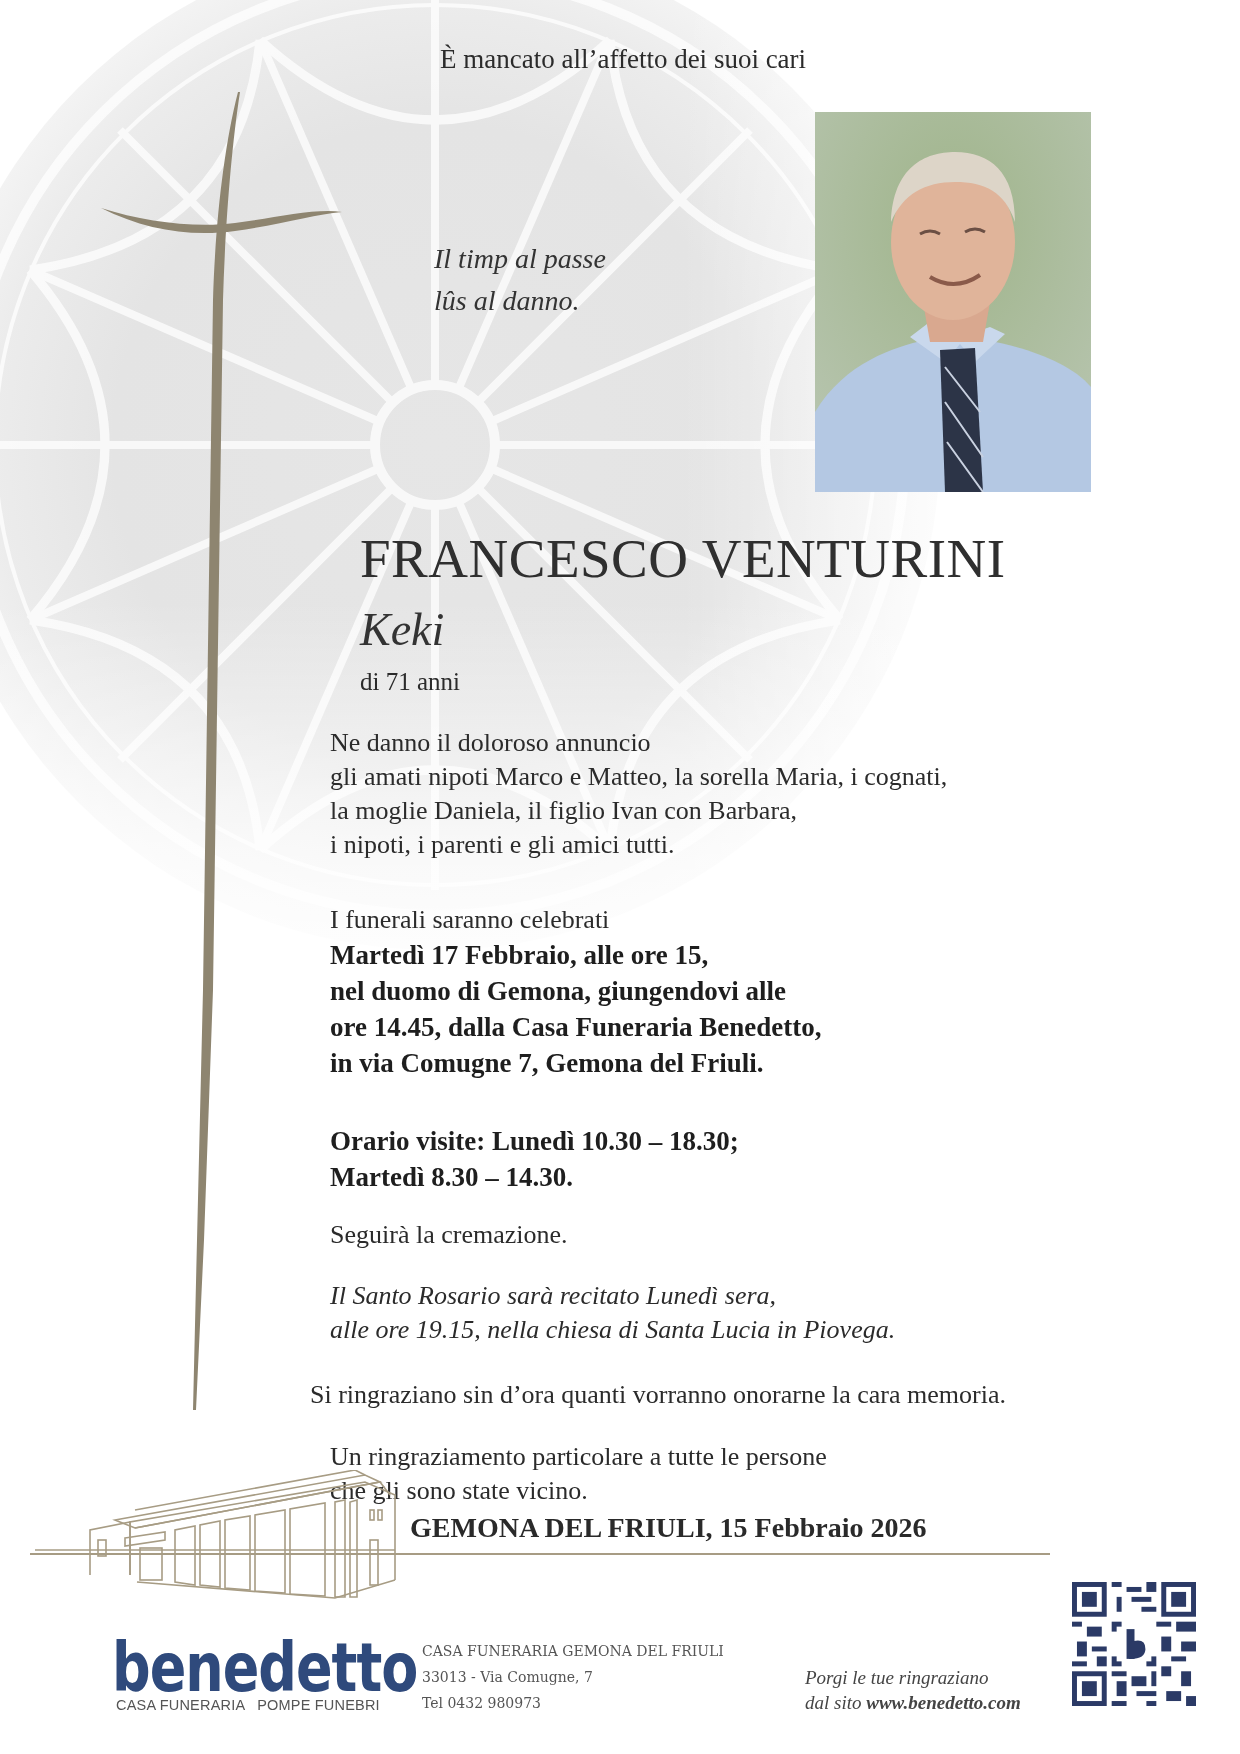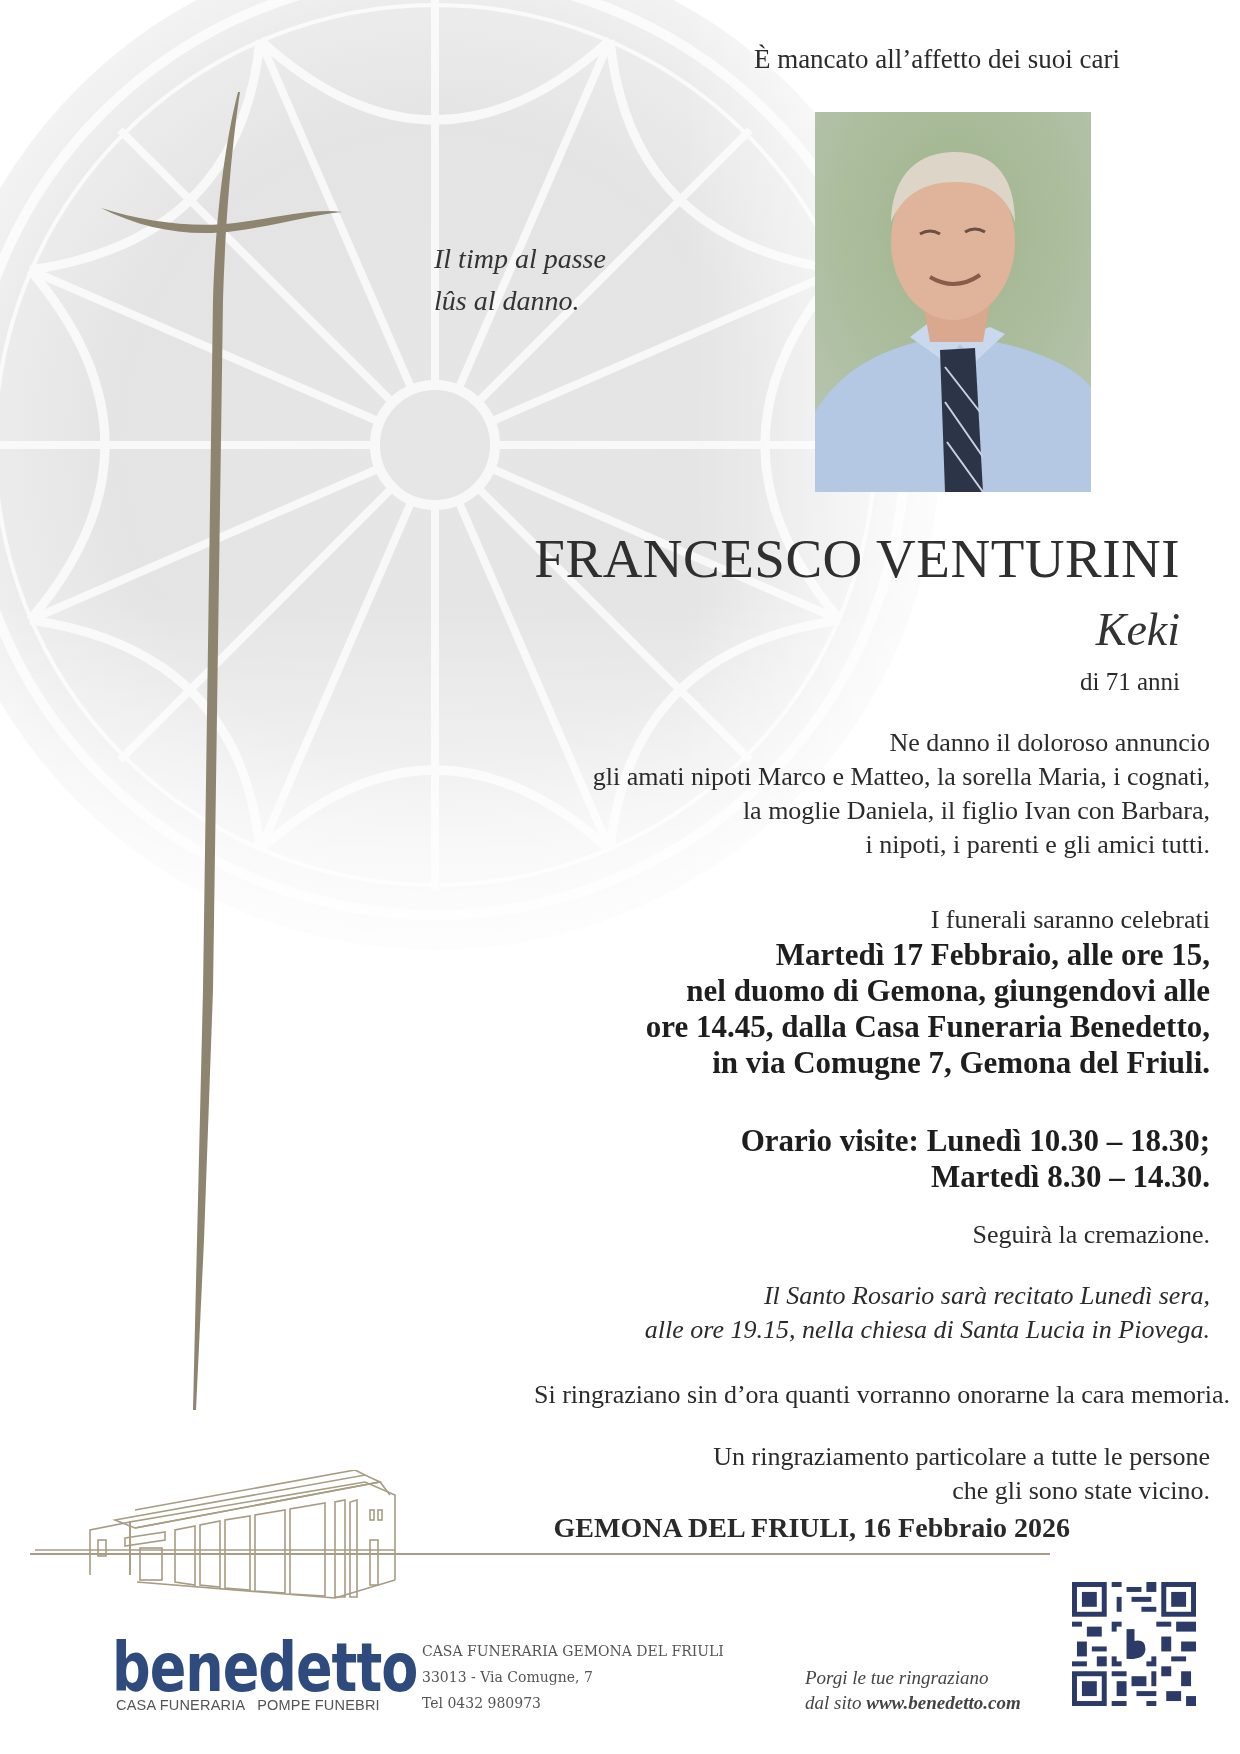--- a/index.html
+++ b/index.html
@@ -6,31 +6,31 @@
   body { width:1240px; height:1754px; position:relative; overflow:hidden; background:#ffffff;
          font-family:"Liberation Serif","DejaVu Serif",serif; color:#2b2b2b; }
   .abs { position:absolute; }
   .rose { left:-70px; top:-60px; width:1010px; height:1010px; border-radius:50%;
           background: radial-gradient(circle at 50% 50%, #e6e6e6 0%, #e4e4e4 45%, #ececec 62%, #f4f4f4 72%, rgba(255,255,255,0) 82%); }
   .rose svg { position:absolute; left:0; top:0; }
   .fade { left:0; top:0; width:1240px; height:1000px;
           background: linear-gradient(90deg, rgba(255,255,255,0) 0%, rgba(255,255,255,0) 55%, rgba(255,255,255,0.85) 78%, #fff 88%); }
   .fade2 { left:0; top:600px; width:1240px; height:500px;
            background: linear-gradient(180deg, rgba(255,255,255,0) 0%, rgba(255,255,255,0.7) 50%, #fff 90%); }
-  .center { text-align:right; }
+  .center { text-align:left; }
   .intro { left:440px; width:680px; top:44px; font-size:27px; }
   .quote { left:434px; top:238px; font-size:28px; font-style:italic; line-height:42px; color:#333; }
   .photo { left:815px; top:112px; width:276px; height:380px; overflow:hidden;
            background: linear-gradient(180deg,#a9b79a 0%, #8ea57a 30%, #9fb08f 55%, #b7c2c4 70%, #c9d6e6 100%);
            box-shadow: 0 0 12px 8px #fff inset; }
   .name { left:360px; width:820px; top:527px; font-size:55px; letter-spacing:0.5px; color:#2f2f2f; }
   .nick { left:360px; width:820px; top:603px; font-size:46px; font-style:italic; color:#333; }
   .age { left:360px; width:820px; top:668px; font-size:25px; }
   .block { left:330px; width:880px; font-size:26px; line-height:34px; }
-  .bold { font-weight:bold; font-size:31px; line-height:36px; color:#1e1e1e; }
+  .bold { font-weight:bold; font-size:27px; line-height:36px; color:#1e1e1e; }
   .ital { font-style:italic; }
   .date { left:410px; width:660px; top:1512px; font-size:28px; font-weight:bold; color:#2a2a2a; }
   .rule { left:30px; top:1553px; width:1020px; height:2px; background:#a79c84; }
   .logo { left:112px; top:1628px; font-family:"DejaVu Sans","Liberation Sans",sans-serif; font-weight:bold;
           font-size:54px; color:#2f4a7c; letter-spacing:-1px; transform:scaleY(1.25); transform-origin:left top; }
   .logo-sub { left:116px; top:1697px; font-family:"Liberation Sans",sans-serif; font-size:14.5px; color:#555; letter-spacing:0.2px; }
   .addr { left:422px; top:1638px; font-family:"DejaVu Serif",serif; font-size:14px; color:#555; line-height:26px; }
   .condo { left:805px; top:1665px; font-style:italic; font-size:19px; color:#444; line-height:25px; }
   .qr { left:1072px; top:1582px; width:124px; height:124px; }
 </style>
@@ -176,21 +176,21 @@
       <path d="M315 32 L315 127 L322 127 L322 30 Z"></path>
       <rect x="335" y="40" width="4" height="10"></rect>
       <rect x="343" y="40" width="4" height="10"></rect>
       <rect x="335" y="70" width="8" height="45"></rect>
     </g>
     <path d="M102 112 L300 128 L360 110"></path>
     <rect x="105" y="78" width="22" height="32"></rect>
   </g>
 </svg>
 
-<div class="abs date center">GEMONA DEL FRIULI, 16 Febbraio 2026</div>
+<div class="abs date center">GEMONA DEL FRIULI, 15 Febbraio 2026</div>
 <div class="abs rule"></div>
 
 <div class="abs logo">benedetto</div>
 <div class="abs logo-sub" style="white-space:pre;">CASA FUNERARIA   POMPE FUNEBRI</div>
 
 <div class="abs addr">
   <div>CASA FUNERARIA GEMONA DEL FRIULI</div>
   <div>33013 - Via Comugne, 7</div>
   <div>Tel 0432 980973</div>
 </div>

